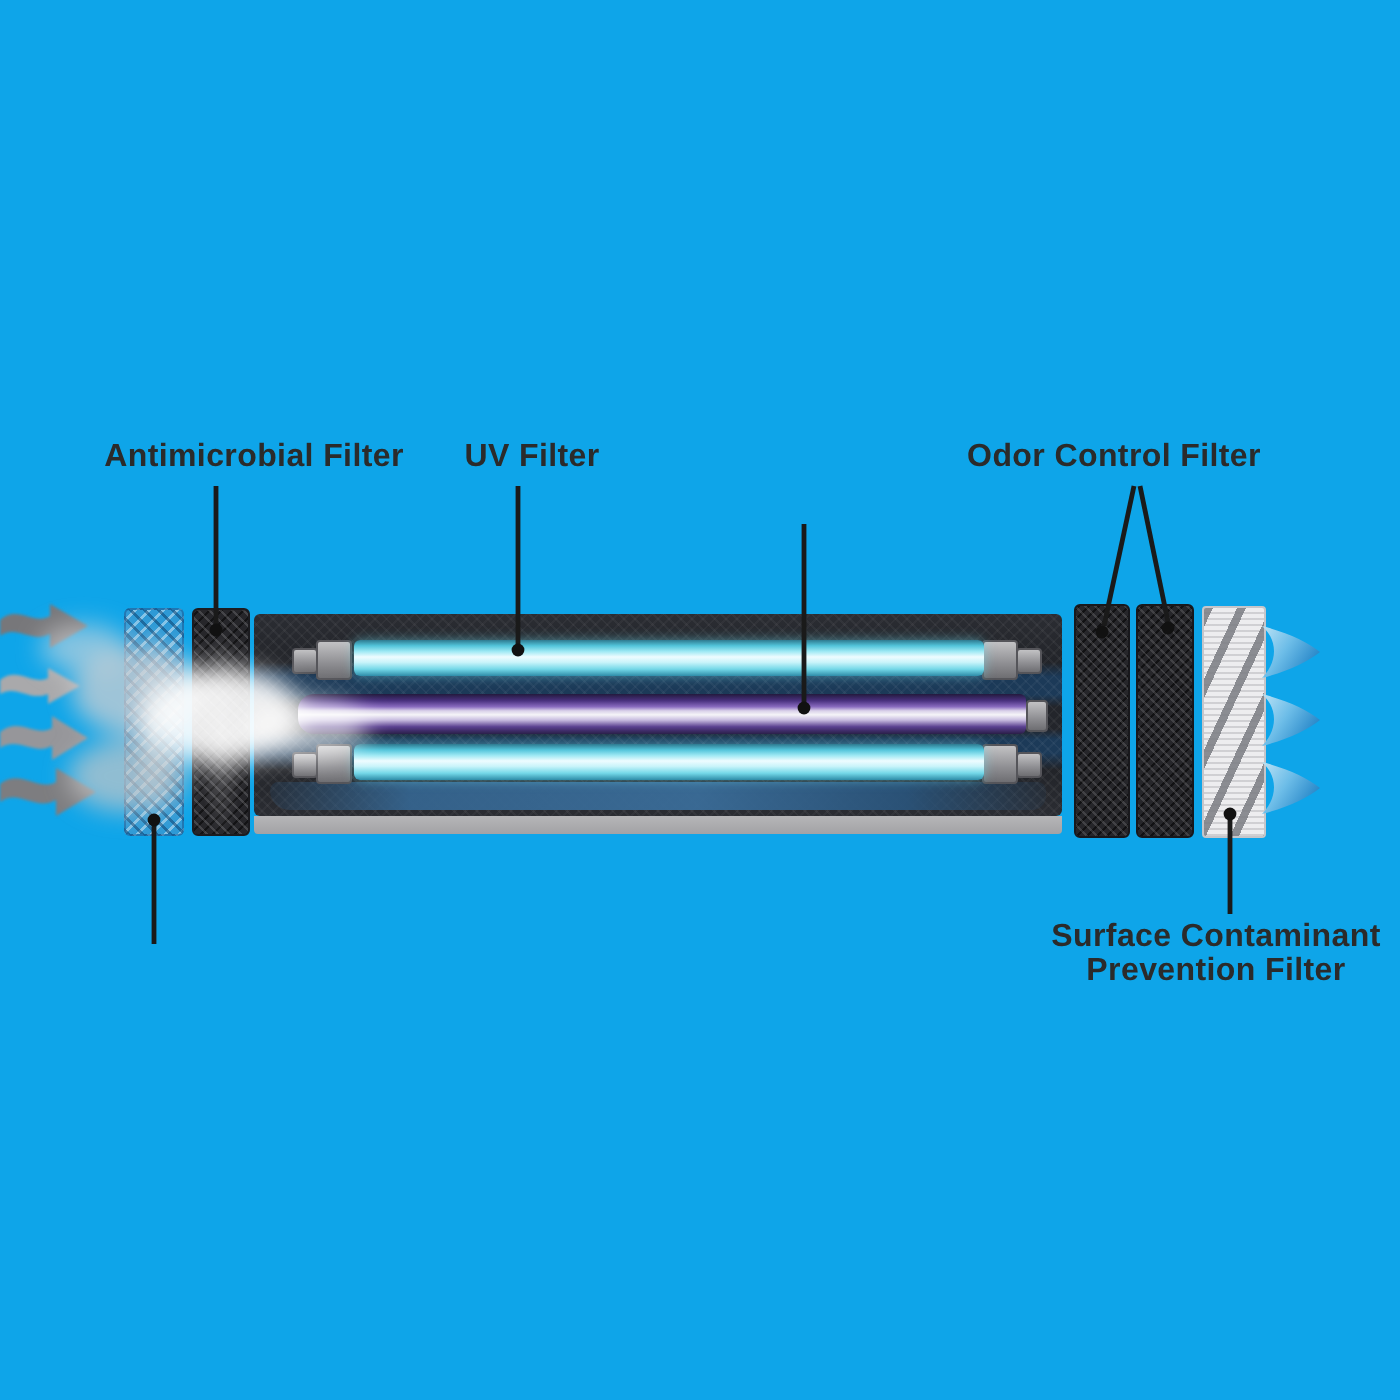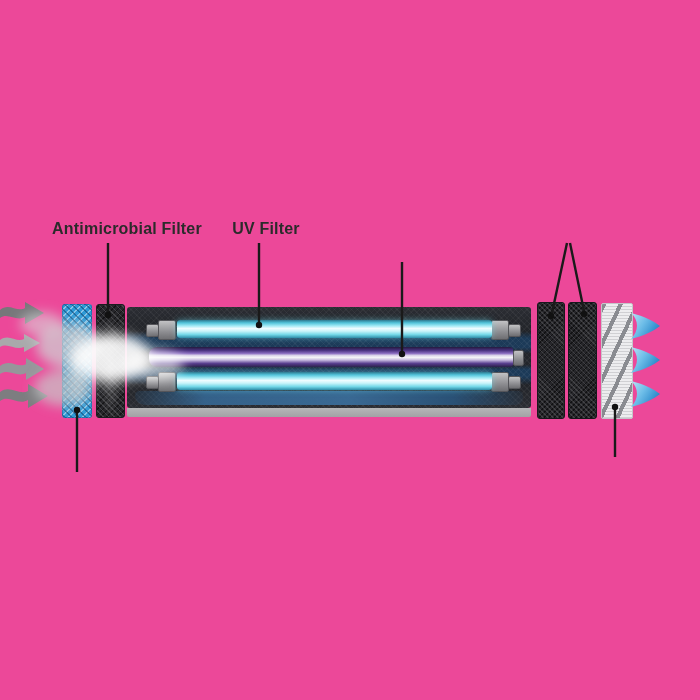--- a/index.html
+++ b/index.html
@@ -1,17 +1,17 @@
 <!DOCTYPE html>
 <html style="--label-text: #2b2b2b; --callout-line: #1a1a1a; --chamber-navy: #1c3a58; --chamber-base-gray: #a2a2a5; --uv-bright: #9fe9f4; --uv-core: #eefcff; --tio2-core: #f5f4f8; --tio2-purple: #4a3280; --cap-gray: #8e8e92; --particulate-blue: #2e9ad6; --filter-dark: #26262a; --surface-light: #ededef; --air-out-light: #c5e8f8; --air-out-deep: #1d7fc4; --smoke-gray: #8a8a8c;"><head>
 <meta charset="utf-8">
 <style>
   html,body{margin:0;padding:0;background:#fff;}
   .canvas{
-    position:relative;width:700px;height:700px;background:#ec4899;overflow:hidden;
+    position:relative;width:700px;height:700px;background:#0ea5e9;overflow:hidden;
     font-family:"Liberation Sans","DejaVu Sans",sans-serif;
   }
   .abs{position:absolute;}
   
   .lbl{
     position:absolute;transform:translateX(-50%);
     font-weight:700;font-size:16px;line-height:17px;letter-spacing:.2px;
     color:var(--label-text,#2b2b2b);white-space:nowrap;text-align:center;
     z-index:6;
   }
@@ -103,20 +103,25 @@
   .smoke-in{left:0;top:296px;width:200px;height:134px;z-index:4;overflow:visible;}
   .air-out{left:630px;top:311px;width:44px;height:100px;z-index:3;overflow:visible;}
 </style>
 </head>
 <body>
 
 <div class="canvas">
 
   <div class="lbl" style="left:127px;top:220px">Antimicrobial Filter</div>
   <div class="lbl" style="left:266px;top:220px">UV Filter</div>
+  <div class="lbl" style="left:557px;top:220px">Odor Control Filter</div>
+  <div class="lbl" style="left:608px;top:460px">
+    <span style="display:block">Surface Contaminant</span>
+    <span style="display:block">Prevention Filter</span>
+  </div>
 
   <div class="abs filter filter-particulate"></div>
   <div class="abs filter filter-antimicrobial"></div>
   <div class="abs filter filter-odor one"></div>
   <div class="abs filter filter-odor two"></div>
   <div class="abs filter filter-surface"></div>
 
   <div class="abs chamber"></div>
   <div class="abs chamber-glow"></div>
   <div class="abs chamber-base"></div>

